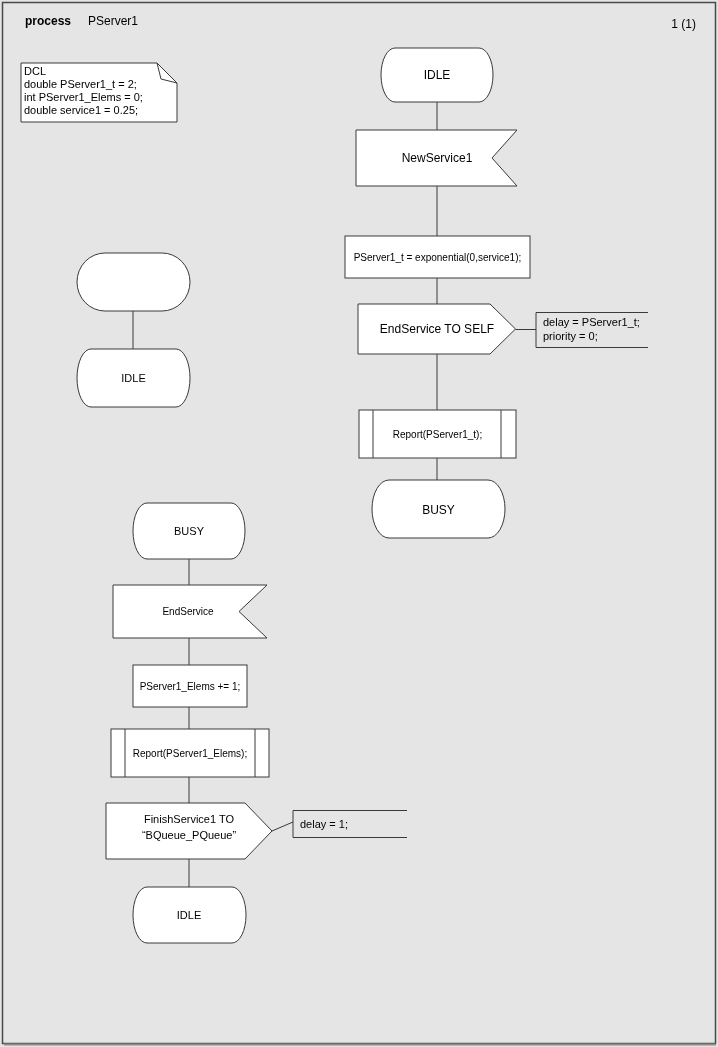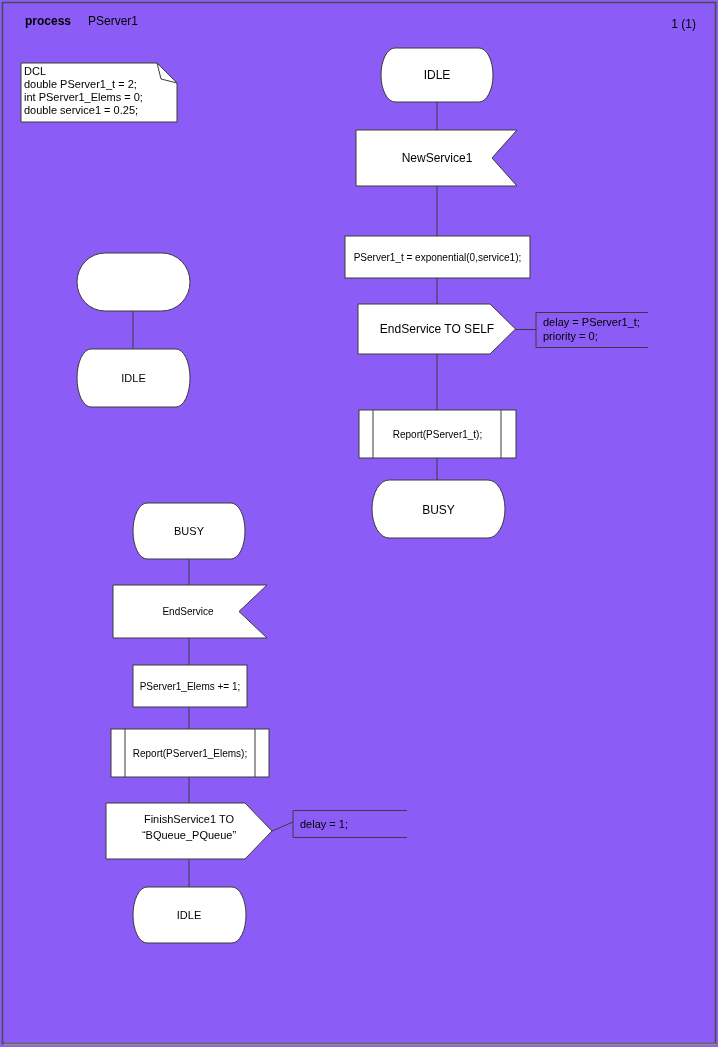--- a/index.html
+++ b/index.html
@@ -1,16 +1,16 @@
 <!DOCTYPE html>
 <html><head>
 <meta charset="utf-8">
 <style>
   html,body{margin:0;padding:0;background:#ffffff;}
-  .page{position:relative;width:718px;height:1047px;background:#8b5cf6;overflow:hidden;}
+  .page{position:relative;width:718px;height:1047px;background:#e5e5e5;overflow:hidden;}
   svg{display:block;}
   text{font-family:"Liberation Sans","DejaVu Sans",sans-serif;fill:#000000;}
   .t12{font-size:12px;}
   .t11{font-size:11px;}
   .t10{font-size:10px;}
   .bold{font-weight:bold;}
   .mid{text-anchor:middle;}
   .end{text-anchor:end;}
   .shape{fill:#ffffff;stroke:#3a3a3a;stroke-width:1;}
   .open{fill:none;stroke:#3a3a3a;stroke-width:1;}

